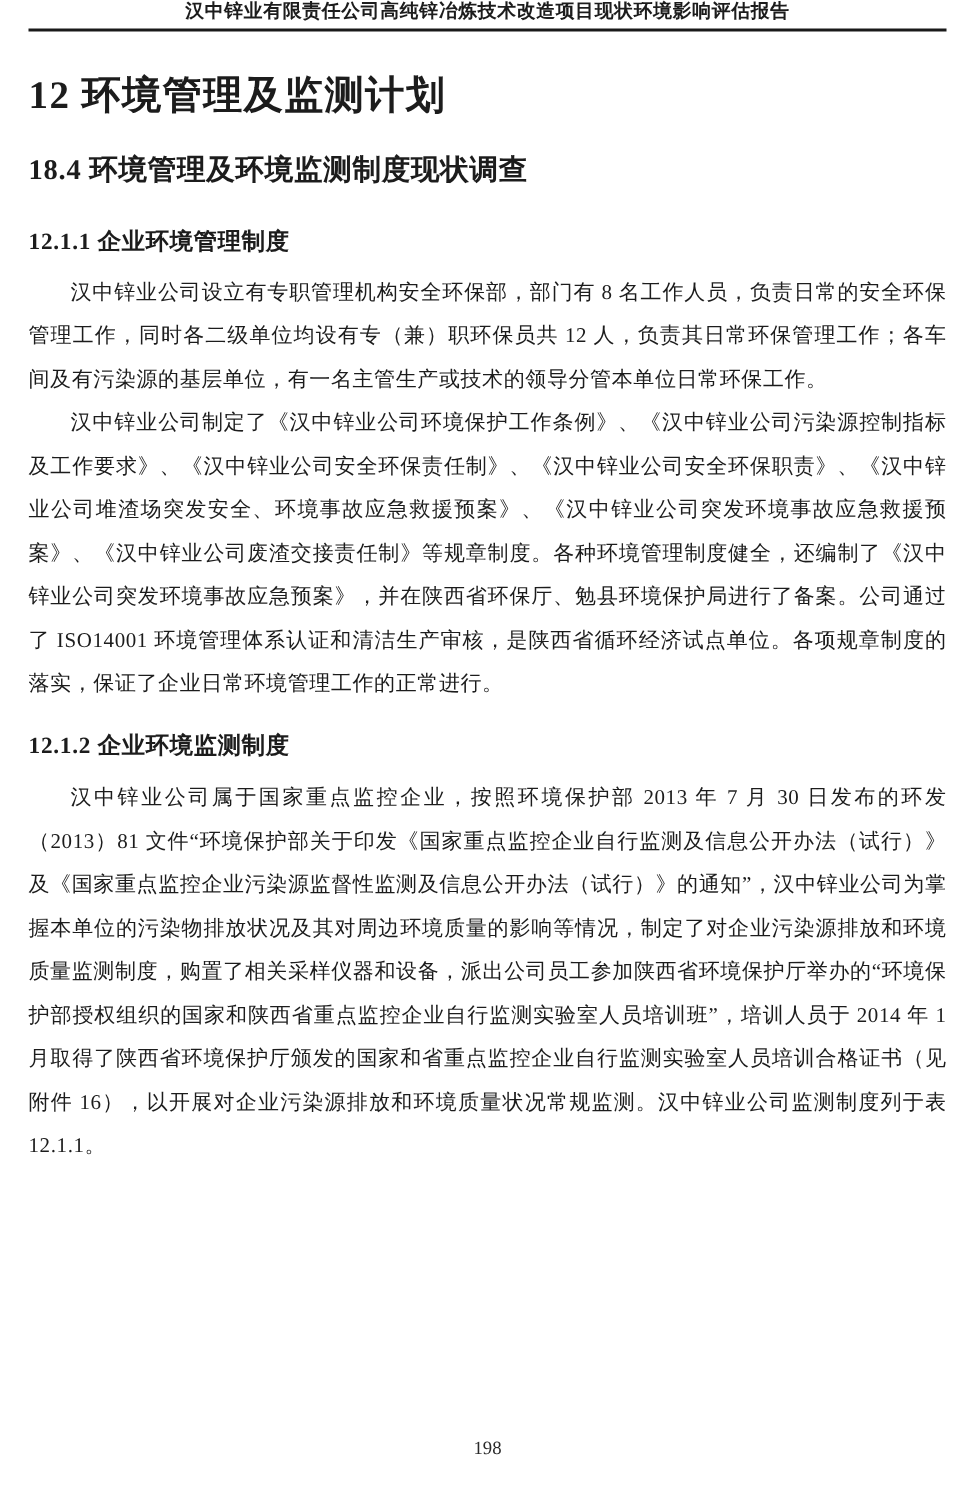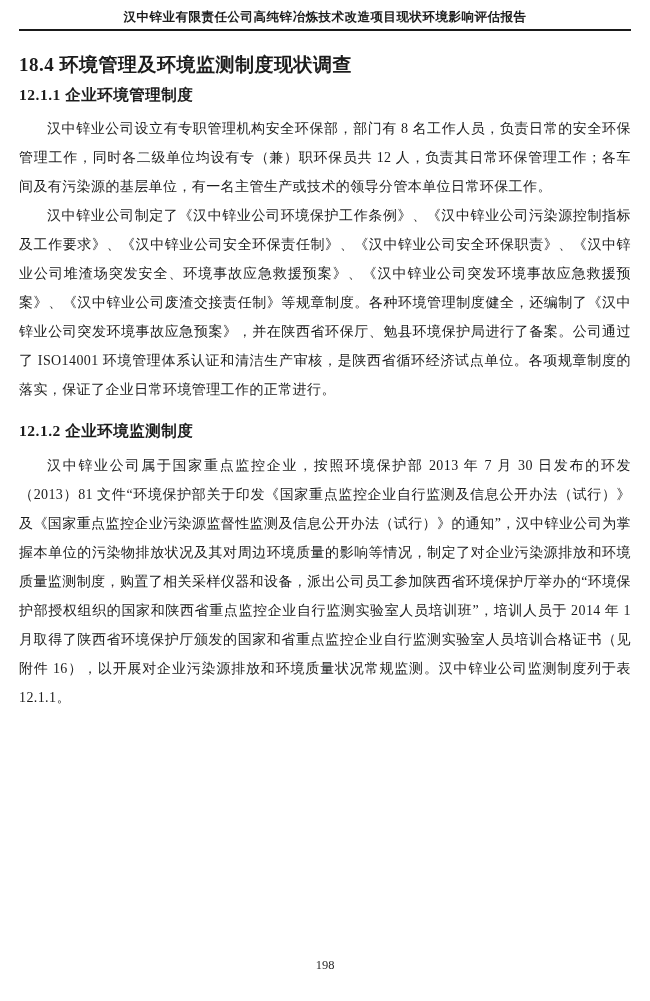--- a/index.html
+++ b/index.html
@@ -7,21 +7,21 @@
     padding: 0;
     background: #ffffff;
   }
   .page {
     position: relative;
     width: 650px;
     height: 1001px;
     margin: 0 auto;
     background: #ffffff;
     box-sizing: border-box;
-    padding: 10px 19px 0 19px;
+    padding: 0 19px 0 19px;
     font-family: "Liberation Serif", "DejaVu Serif", serif;
     color: #1c1c1c;
     overflow: hidden;
   }
   .running-header {
     text-align: center;
     font-size: 12.5px;
     font-weight: bold;
     letter-spacing: 0.5px;
     padding-bottom: 4px;
@@ -36,21 +36,21 @@
     letter-spacing: 1px;
   }
   .section-title {
     margin: 22px 0 0 0;
     font-size: 19px;
     font-weight: bold;
     line-height: 24px;
     letter-spacing: 0.5px;
   }
   .subsection-title {
-    margin: 8px 0 9px 0;
+    margin: 26px 0 9px 0;
     font-size: 15.5px;
     font-weight: bold;
     line-height: 20px;
     letter-spacing: 0.5px;
   }
   .subsection-title.second {
     margin-top: 17px;
     margin-bottom: 10px;
   }
   .body-para {
@@ -71,20 +71,21 @@
     color: #2a2a2a;
   }
 </style>
 </head>
 <body>
 
 <div class="page">
 
   <div class="running-header">汉中锌业有限责任公司高纯锌冶炼技术改造项目现状环境影响评估报告</div>
 
+  <h1 class="chapter-title">12 环境管理及监测计划</h1>
 
   <h2 class="section-title">18.4 环境管理及环境监测制度现状调查</h2>
 
   <h3 class="subsection-title">12.1.1 企业环境管理制度</h3>
 
   <p class="body-para">汉中锌业公司设立有专职管理机构安全环保部，部门有 8 名工作人员，负责日常的安全环保管理工作，同时各二级单位均设有专（兼）职环保员共 12 人，负责其日常环保管理工作；各车间及有污染源的基层单位，有一名主管生产或技术的领导分管本单位日常环保工作。</p>
 
   <p class="body-para">汉中锌业公司制定了《汉中锌业公司环境保护工作条例》、《汉中锌业公司污染源控制指标及工作要求》、《汉中锌业公司安全环保责任制》、《汉中锌业公司安全环保职责》、《汉中锌业公司堆渣场突发安全、环境事故应急救援预案》、《汉中锌业公司突发环境事故应急救援预案》、《汉中锌业公司废渣交接责任制》等规章制度。各种环境管理制度健全，还编制了《汉中锌业公司突发环境事故应急预案》，并在陕西省环保厅、勉县环境保护局进行了备案。公司通过了 ISO14001 环境管理体系认证和清洁生产审核，是陕西省循环经济试点单位。各项规章制度的落实，保证了企业日常环境管理工作的正常进行。</p>
 
   <h3 class="subsection-title second">12.1.2 企业环境监测制度</h3>

